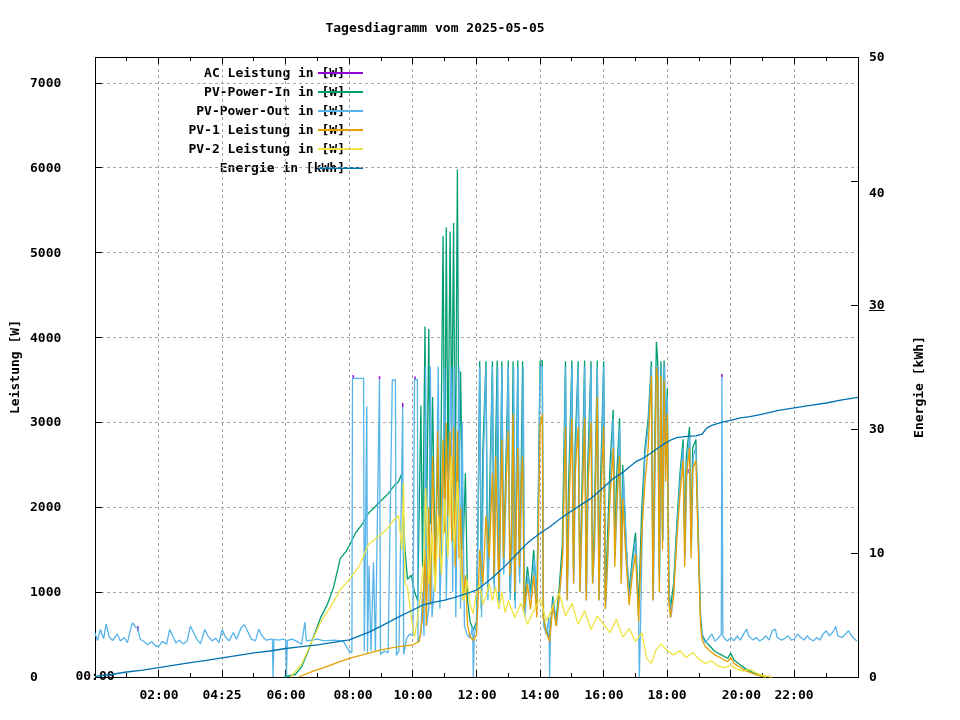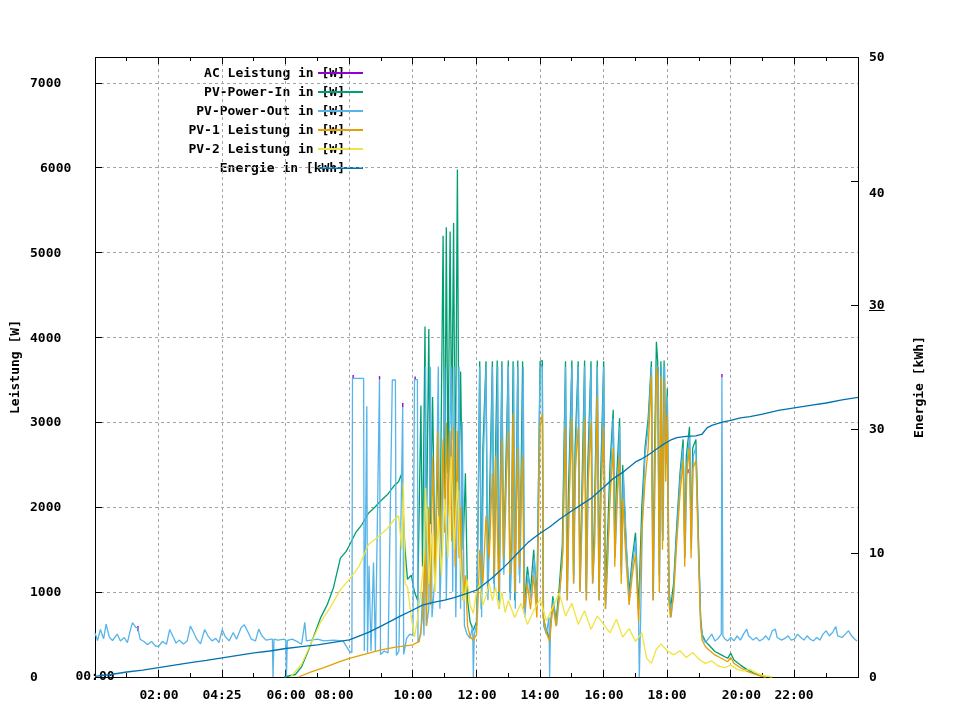--- a/index.html
+++ b/index.html
@@ -16,20 +16,21 @@
   .legend{position:absolute;left:95px;top:0;width:300px;}
   .legend-row{position:absolute;left:0;width:290px;height:14px;}
   .legend-label{position:absolute;right:40px;top:0;font-size:13px;line-height:14px;white-space:nowrap;}
   .legend-line{position:absolute;left:223px;top:6px;width:45px;height:2px;}
   svg{position:absolute;left:0;top:0;}
 </style>
 </head>
 <body>
 
 <div class="page">
+  <div class="chart-title">Tagesdiagramm vom 2025-05-05</div>
   <div class="ylabel" style="left:15px;top:367px;">Leistung [W]</div>
   <div class="ylabel" style="left:919px;top:387px;">Energie [kWh]</div>
   <div class="legend">
       <div class="legend-row" style="top: 66px;">
         <span class="legend-label">AC Leistung in [W]</span>
         <span class="legend-line" style="background: rgb(148, 0, 211);"></span>
       </div>
       <div class="legend-row" style="top: 85px;">
         <span class="legend-label">PV-Power-In in [W]</span>
         <span class="legend-line" style="background: rgb(0, 158, 115);"></span>
@@ -49,35 +50,35 @@
       <div class="legend-row" style="top: 161px;">
         <span class="legend-label">Energie in [kWh]</span>
         <span class="legend-line" style="background: rgb(0, 114, 178);"></span>
       </div>
     </div>
   <div id="ticklabels">
       <div class="ticklabel xt" style="left:65px;top:669px;">00:00</div>
       <div class="ticklabel xt" style="left:129px;top:688px;">02:00</div>
       <div class="ticklabel xt" style="left:192px;top:688px;">04:25</div>
       <div class="ticklabel xt" style="left:256px;top:688px;">06:00</div>
-      <div class="ticklabel xt" style="left:304px;top:688px;">08:00</div>
+      <div class="ticklabel xt" style="left:323px;top:688px;">08:00</div>
       <div class="ticklabel xt" style="left:383px;top:688px;">10:00</div>
       <div class="ticklabel xt" style="left:447px;top:688px;">12:00</div>
       <div class="ticklabel xt" style="left:510px;top:688px;">14:00</div>
       <div class="ticklabel xt" style="left:574px;top:688px;">16:00</div>
       <div class="ticklabel xt" style="left:637px;top:688px;">18:00</div>
       <div class="ticklabel xt" style="left:701px;top:688px;text-align:right;">20:00</div>
       <div class="ticklabel xt" style="left:764px;top:688px;">22:00</div>
       <div class="ticklabel yt" style="left:30px;top:670px;">0</div>
       <div class="ticklabel yt" style="left:30px;top:585px;">1000</div>
       <div class="ticklabel yt" style="left:30px;top:500px;">2000</div>
       <div class="ticklabel yt" style="left:30px;top:415px;">3000</div>
       <div class="ticklabel yt" style="left:30px;top:331px;">4000</div>
       <div class="ticklabel yt" style="left:30px;top:246px;">5000</div>
-      <div class="ticklabel yt" style="left:40px;top:161px;">6000</div>
+      <div class="ticklabel yt" style="left:30px;top:161px;">6000</div>
       <div class="ticklabel yt" style="left:30px;top:76px;">7000</div>
       <div class="ticklabel y2t" style="left:869px;top:670px;">0</div>
       <div class="ticklabel y2t" style="left:869px;top:546px;">10</div>
       <div class="ticklabel y2t" style="left:869px;top:422px;">30</div>
       <div class="ticklabel y2t" style="left:869px;top:298px;text-decoration:underline;">30</div>
       <div class="ticklabel y2t" style="left:869px;top:174px;margin-top:12px;">40</div>
       <div class="ticklabel y2t" style="left:869px;top:50px;">50</div>
     </div>
   <svg id="plot" width="960" height="720" viewBox="0 0 960 720">
       <line x1="158.58333333333334" y1="57" x2="158.58333333333334" y2="677" stroke="#a6a6a6" stroke-dasharray="3,3" shape-rendering="crispEdges"></line>

